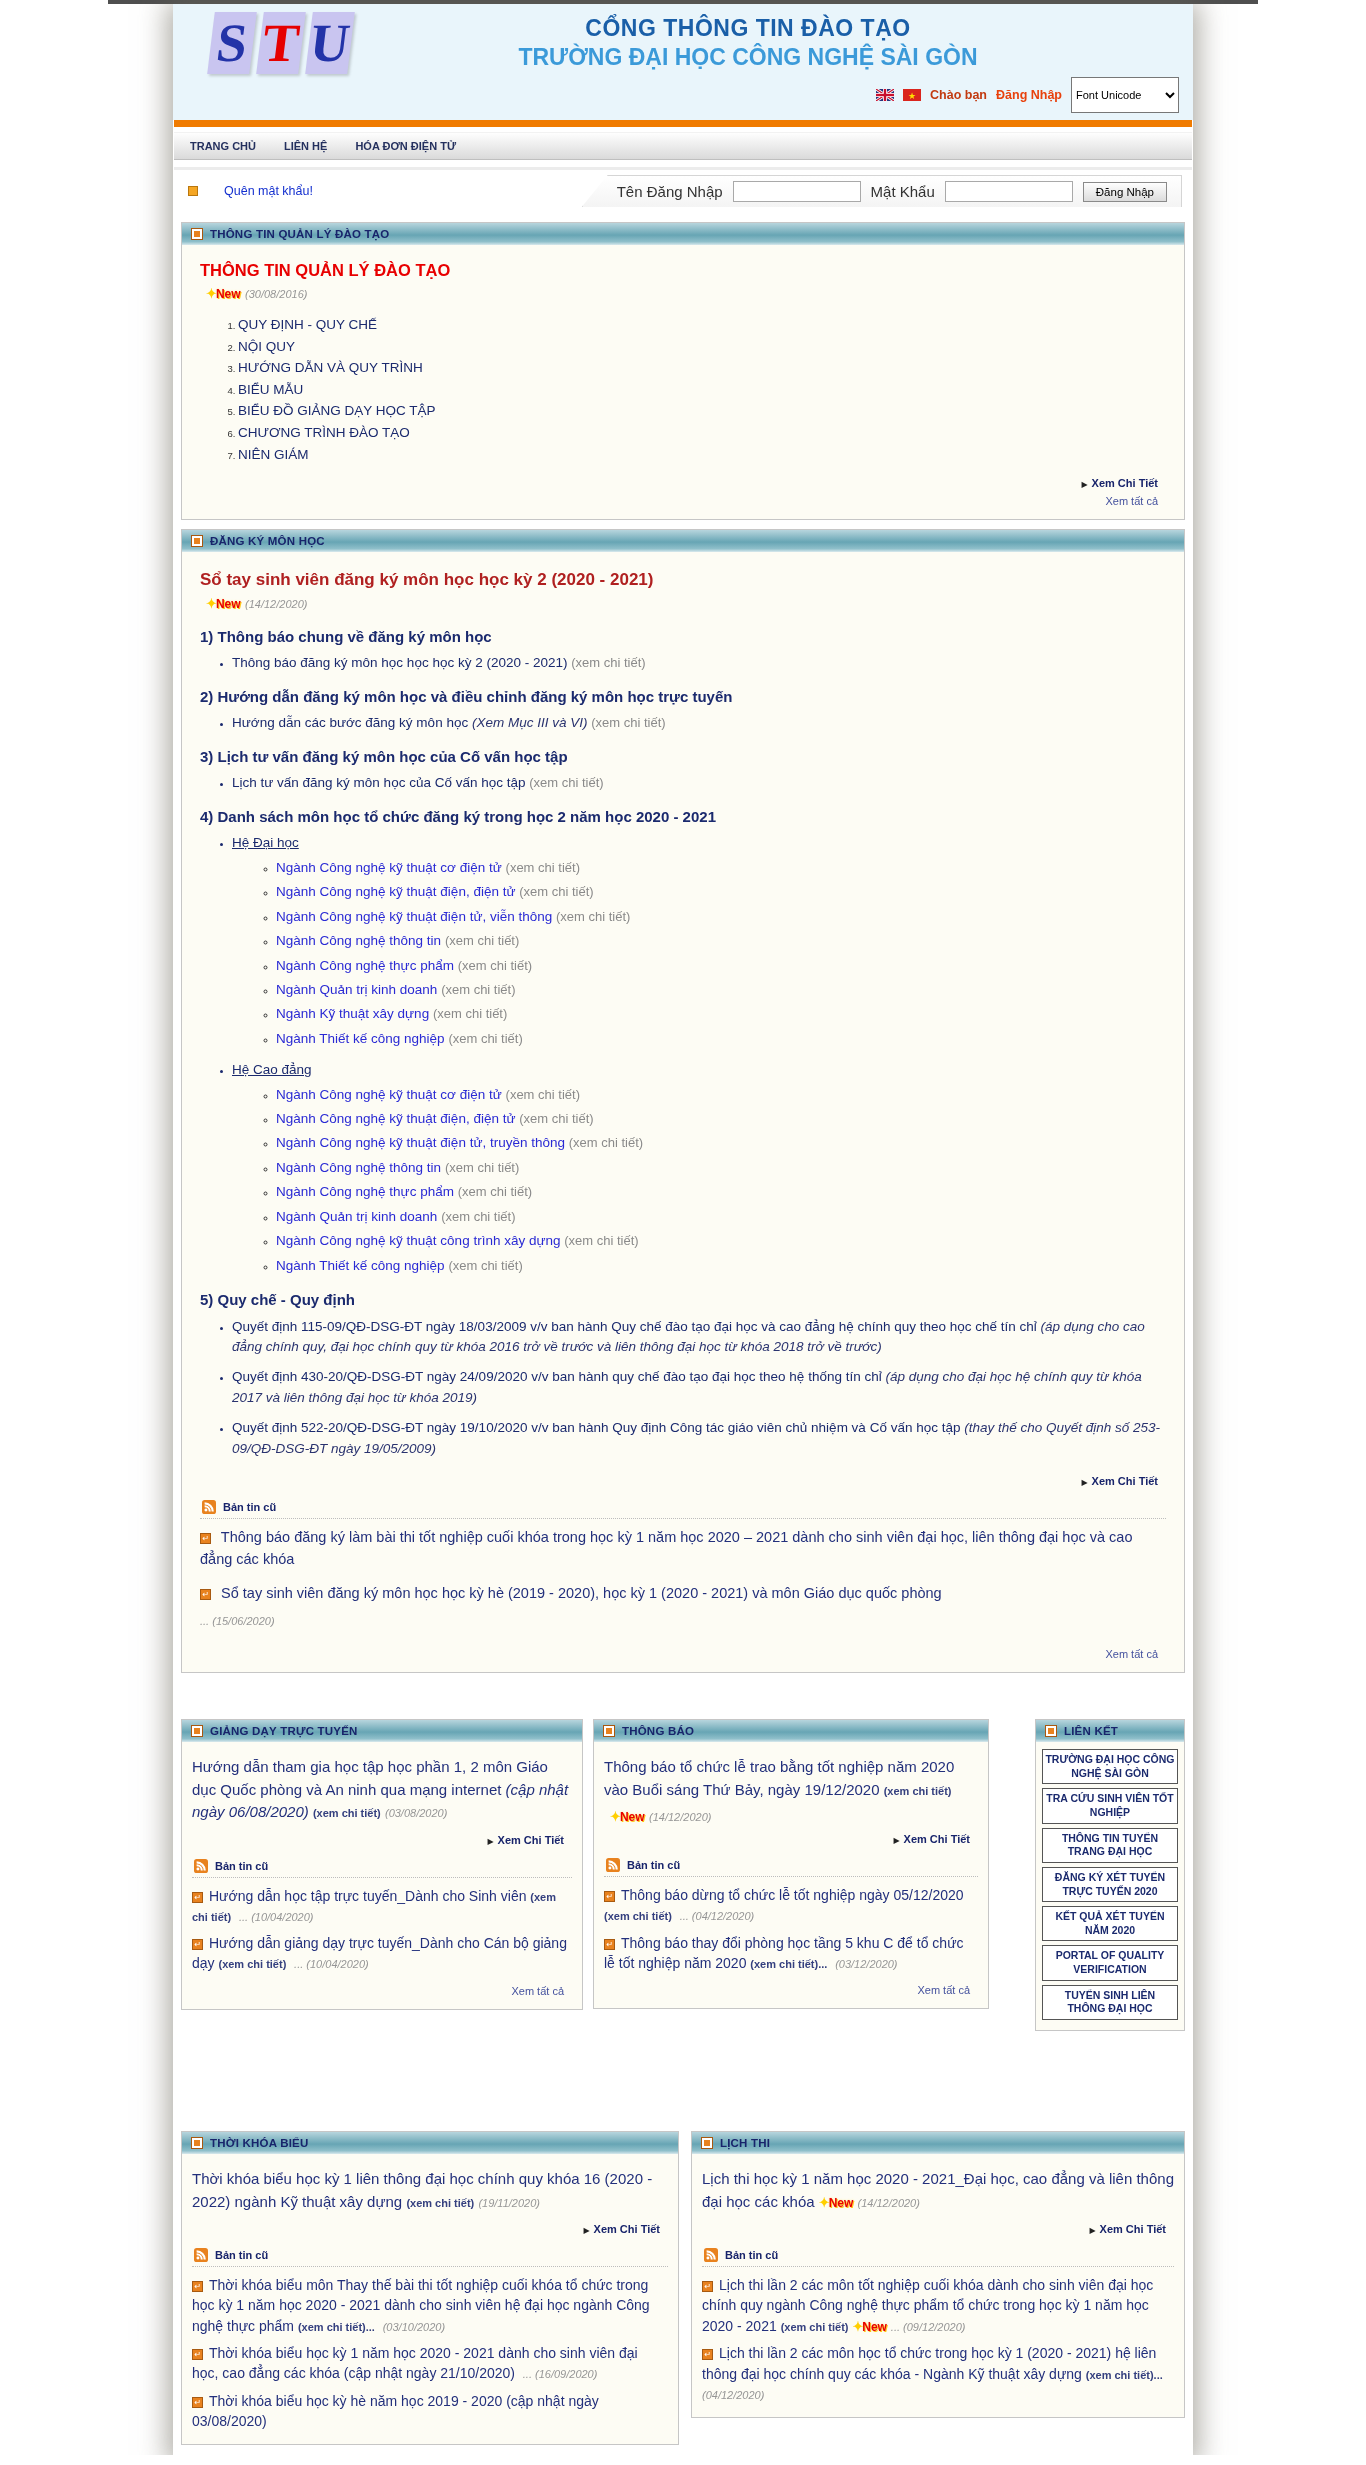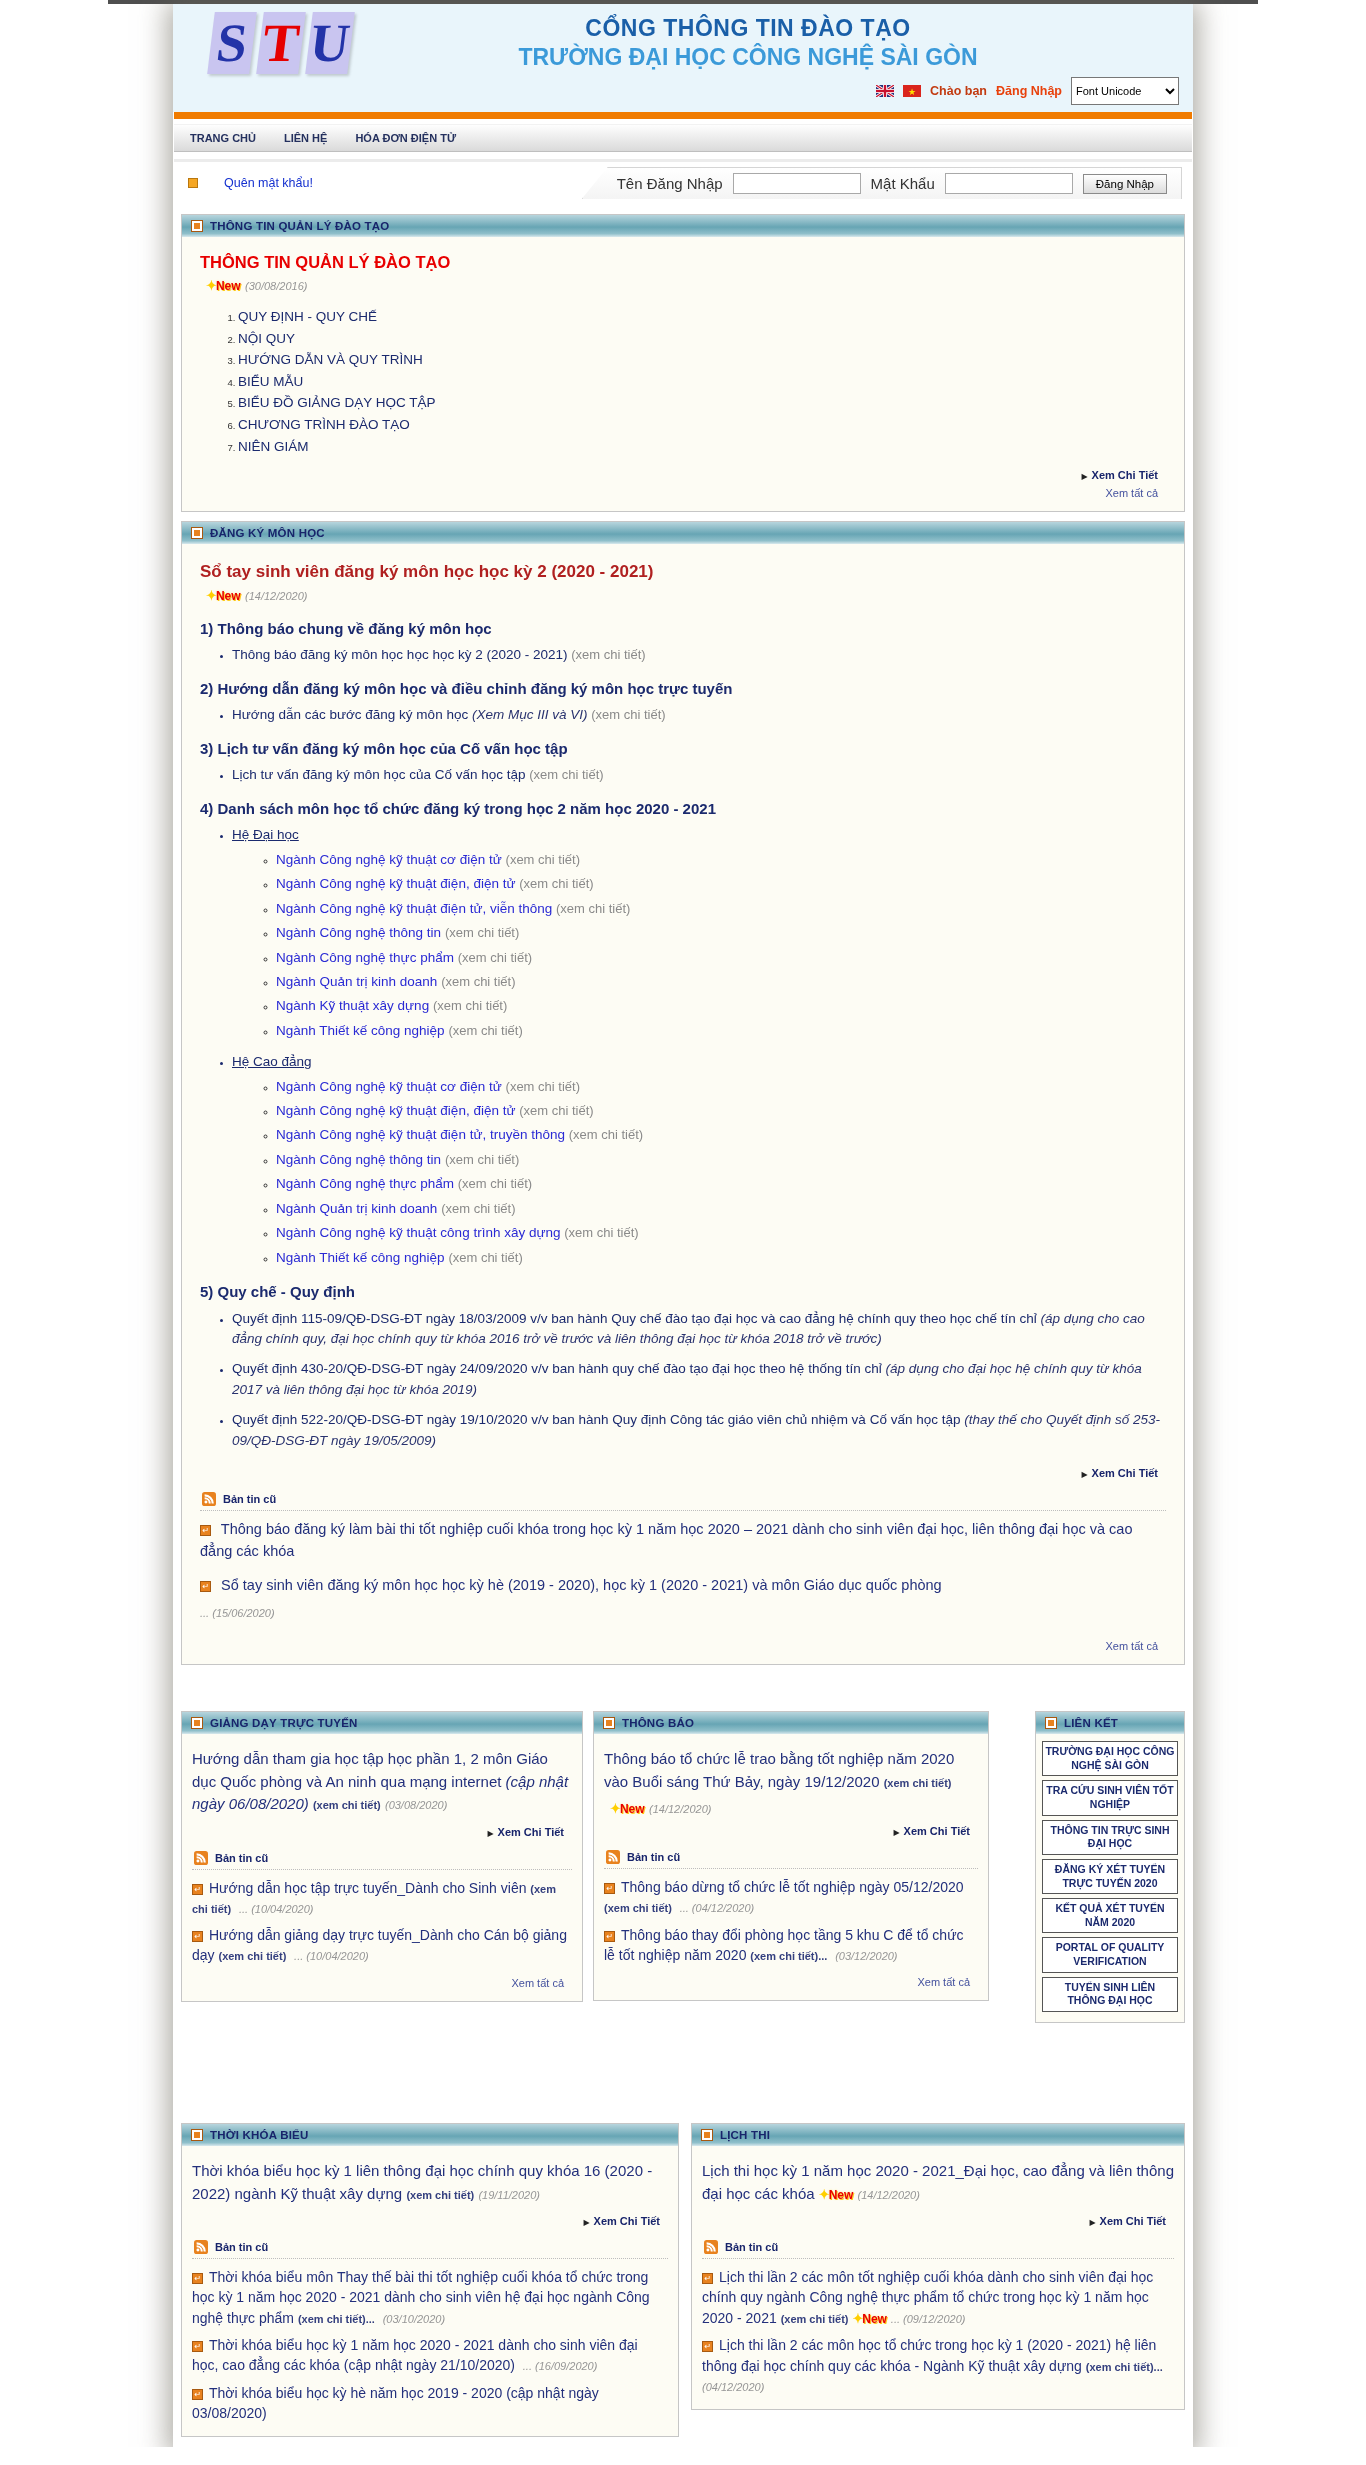--- a/index.html
+++ b/index.html
@@ -14,21 +14,21 @@
   .logo-letter { width:42px; height:62px; background:#c9c5f0; transform:skewX(-7deg); display:flex; align-items:center; justify-content:center;
     font-family:"Liberation Serif", serif; font-size:54px; font-weight:bold; color:#2333a8; box-shadow:2px 2px 3px rgba(0,0,0,.18); }
   .logo-letter.red { color:#e60000; }
   .titles { flex:1; text-align:center; padding-right:40px; }
   .title1 { color:#1a5fa8; font-size:23px; font-weight:bold; letter-spacing:.5px; }
   .title2 { color:#3b9ad9; font-size:23px; font-weight:bold; margin-top:2px; }
   .header-bottom { display:flex; justify-content:flex-end; align-items:center; gap:9px; padding:3px 6px 5px; }
   .flag { display:inline-block; line-height:0; cursor:pointer; }
   .greeting { color:#c23a10; font-size:12.5px; font-weight:bold; }
   .hdr-login { color:#e8410c; font-size:12.5px; font-weight:bold; text-decoration:none; }
-  .font-select { font-size:11px; height:28px; border:1px solid #777; background:#fff; width:108px; }
+  .font-select { font-size:11px; height:36px; border:1px solid #777; background:#fff; width:108px; }
 
   .orange-bar { height:7px; background:#f07b00; margin:0 1px; }
 
   
   nav { margin:5px 1px 0; background:linear-gradient(#fefefe,#dadada); border-top:1px solid #f2f2f2; border-bottom:1px solid #bfbfbf; padding:7px 16px; display:flex; gap:28px; }
   .nav-item { font-size:11px; font-weight:bold; color:#24305e; text-decoration:none; }
 
   
   .login-row { margin:7px 1px 4px; border-top:3px solid #ececec; display:flex; align-items:center; justify-content:space-between; padding:5px 10px 6px; }
   .forgot-wrap { display:flex; align-items:center; gap:26px; padding-left:4px; }
@@ -492,21 +492,21 @@
 
     <div class="panel p-lk">
       <div class="sec-header">
           <span class="hdr-icon"></span>
         <span class="sec-title">LIÊN KẾT</span>
         </div>
       <div class="lk-list">
 
       <a class="lk-box" href="#">TRƯỜNG ĐẠI HỌC CÔNG NGHỆ SÀI GÒN</a>
           <a class="lk-box" href="#">TRA CỨU SINH VIÊN TỐT NGHIỆP</a>
-          <a class="lk-box" href="#">THÔNG TIN TRỰC SINH ĐẠI HỌC</a>
+          <a class="lk-box" href="#">THÔNG TIN TUYỂN TRANG ĐẠI HỌC</a>
           <a class="lk-box" href="#">ĐĂNG KÝ XÉT TUYỂN TRỰC TUYẾN 2020</a>
           <a class="lk-box" href="#">KẾT QUẢ XÉT TUYỂN NĂM 2020</a>
           <a class="lk-box" href="#">PORTAL OF QUALITY VERIFICATION</a>
           <a class="lk-box" href="#">TUYỂN SINH LIÊN THÔNG ĐẠI HỌC</a>
         </div>
     </div>
   </div>
 
   <div class="row2">
 

